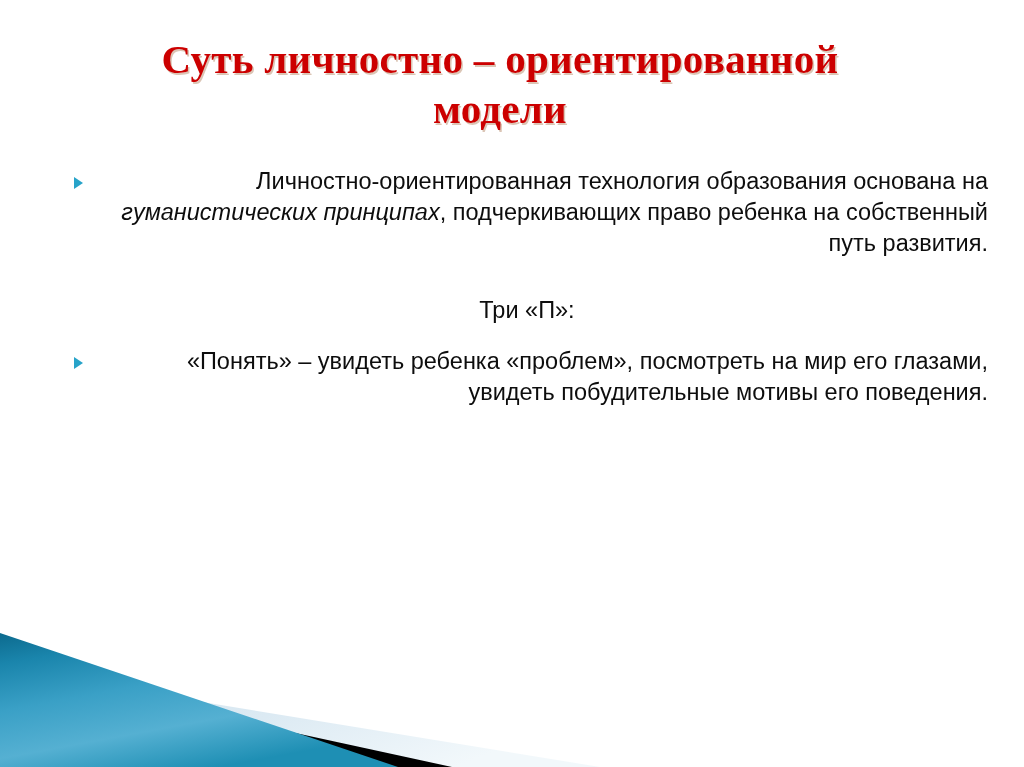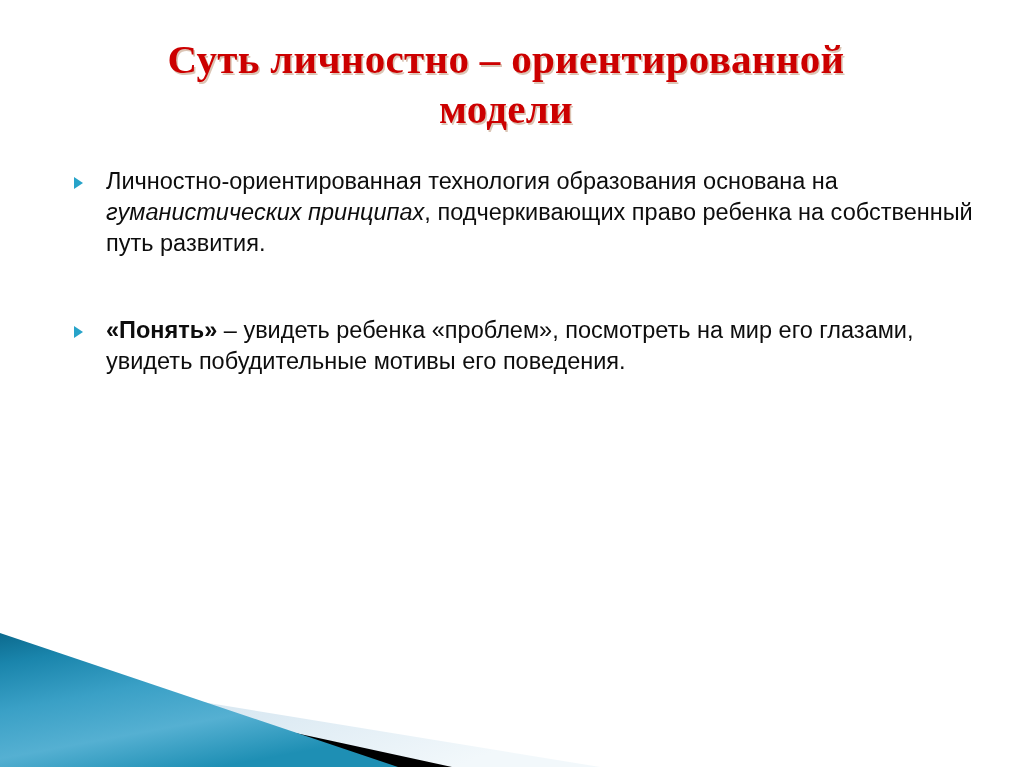--- a/index.html
+++ b/index.html
@@ -15,21 +15,21 @@
     position: relative;
     width: 1024px;
     height: 767px;
     background: #ffffff;
     overflow: hidden;
   }
 
   
   #slide-title {
     position: absolute;
-    left: 64px;
+    left: 58px;
     top: 34px;
     width: 884px;
     text-align: center;
     font-family: "Liberation Serif", "DejaVu Serif", serif;
     font-weight: bold;
     font-size: 41px;
     line-height: 50px;
     letter-spacing: 0.3px;
     color: #CC0000;
     text-shadow: 1.5px 1.5px 0 rgba(190,150,120,0.55);
@@ -44,40 +44,41 @@
     width: 922px;
     color: #0d0d0d;
     font-size: 23.5px;
     line-height: 31px;
   }
 
   .para {
     position: relative;
     padding-left: 40px;
     margin: 0 0 0 0;
+    text-align: right;
   }
   .para.no-bullet {
     padding-left: 0;
     text-align: center;
   }
 
   .bullet-icon {
     position: absolute;
     left: 8px;
     top: 11px;
     width: 0;
     height: 0;
     border-top: 6px solid transparent;
     border-bottom: 6px solid transparent;
     border-left: 9px solid #27A3C9;
   }
 
   .ptext { display: inline; }
   .i { font-style: italic; }
-  .b { font-weight: bold; }
+  .b { font-weight: normal; }
 
   .gap-1 { height: 36px; }
   .gap-2 { height: 20px; }
 
   
   #bottom-deco {
     position: absolute;
     left: 0;
     bottom: 0;
     width: 1024px;
@@ -95,20 +96,23 @@
 
   <div id="body-block">
 
     <div class="para">
       <span class="bullet-icon"></span>
       <span class="ptext">Личностно-ориентированная  технология образования основана на </span><span class="ptext i">гуманистических принципах</span><span class="ptext">, подчеркивающих право ребенка на собственный путь развития.</span>
     </div>
 
     <div class="gap-1"></div>
 
+    <div class="para no-bullet">
+      <span class="ptext">Три «П»:</span>
+    </div>
 
     <div class="gap-2"></div>
 
     <div class="para">
       <span class="bullet-icon"></span>
       <span class="ptext b">«Понять»</span><span class="ptext"> – увидеть ребенка «проблем», посмотреть на мир его глазами, увидеть побудительные мотивы его поведения.</span>
     </div>
 
 
 

